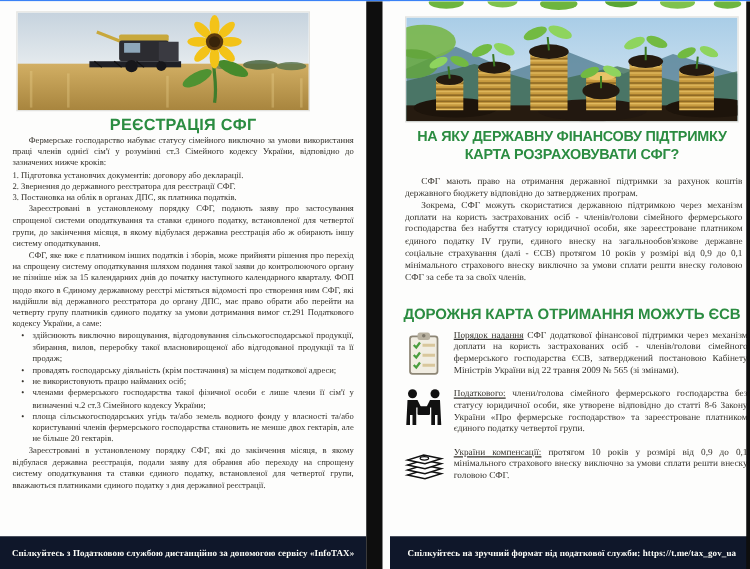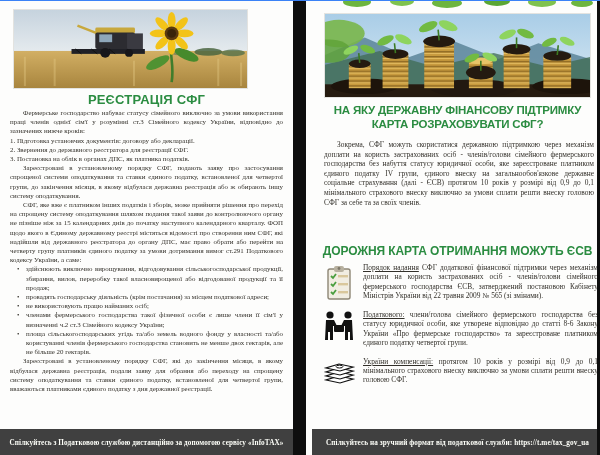--- a/index.html
+++ b/index.html
@@ -24,21 +24,21 @@
   p{margin:0;text-indent:13px;}
   .steps div{text-indent:0;}
   ul.dots{margin:0;padding:0 0 0 16px;list-style:none;}
   ul.dots li{position:relative;text-align:justify;}
   ul.dots li::before{content:"\2022";position:absolute;left:-9px;top:0;}
   .items{position:absolute;left:10px;top:262px;width:276px;}
   .item{display:flex;align-items:flex-end;margin-bottom:9px;}
   .item .ic{flex:0 0 34px;margin-right:7px;display:flex;justify-content:center;}
   .item .tx{flex:1;font-size:7.4px;line-height:9.4px;text-align:justify;}
   .lead{text-decoration:underline;}
-  .footer{position:absolute;left:0;bottom:0;height:27px;width:100%;background:#404040;
+  .footer{position:absolute;left:0;bottom:0;height:27px;width:100%;background:#0f172a;
      color:#fdfef8;display:flex;align-items:center;justify-content:center;
      font-size:7.2px;font-weight:bold;letter-spacing:.1px;}
 </style>
 </head>
 <body>
 
 <div class="sheet">
 
   <div class="page page-left">
 
@@ -210,20 +210,21 @@
         <ellipse cx="166" cy="44" rx="8" ry="3.6" transform="rotate(24 166 44)" fill="#8ed45e"></ellipse>
       </g>
     </svg>
 
     <h1 class="green-title title-right">
       <span style="display:block">НА ЯКУ ДЕРЖАВНУ ФІНАНСОВУ ПІДТРИМКУ</span>
       <span style="display:block">КАРТА РОЗРАХОВУВАТИ СФГ?</span>
     </h1>
 
     <div class="body-right">
+      <p>СФГ мають право на отримання державної підтримки за рахунок коштів державного бюджету відповідно до затверджених програм.</p>
       <p>Зокрема, СФГ можуть скористатися державною підтримкою через механізм доплати на користь застрахованих осіб - членів/голови сімейного фермерського господарства без набуття статусу юридичної особи, яке зареєстроване платником єдиного податку IV групи, єдиного внеску на загальнообов'язкове державне соціальне страхування (далі - ЄСВ) протягом 10 років у розмірі від 0,9 до 0,1 мінімального страхового внеску виключно за умови сплати решти внеску головою СФГ за себе та за своїх членів.</p>
     </div>
 
     <h2 class="green-title roadmap-title">ДОРОЖНЯ КАРТА ОТРИМАННЯ МОЖУТЬ ЄСВ</h2>
 
     <div class="items">
 
       <div class="item">
         <span class="ic">
           <svg width="28" height="36" viewBox="0 0 28 36">

